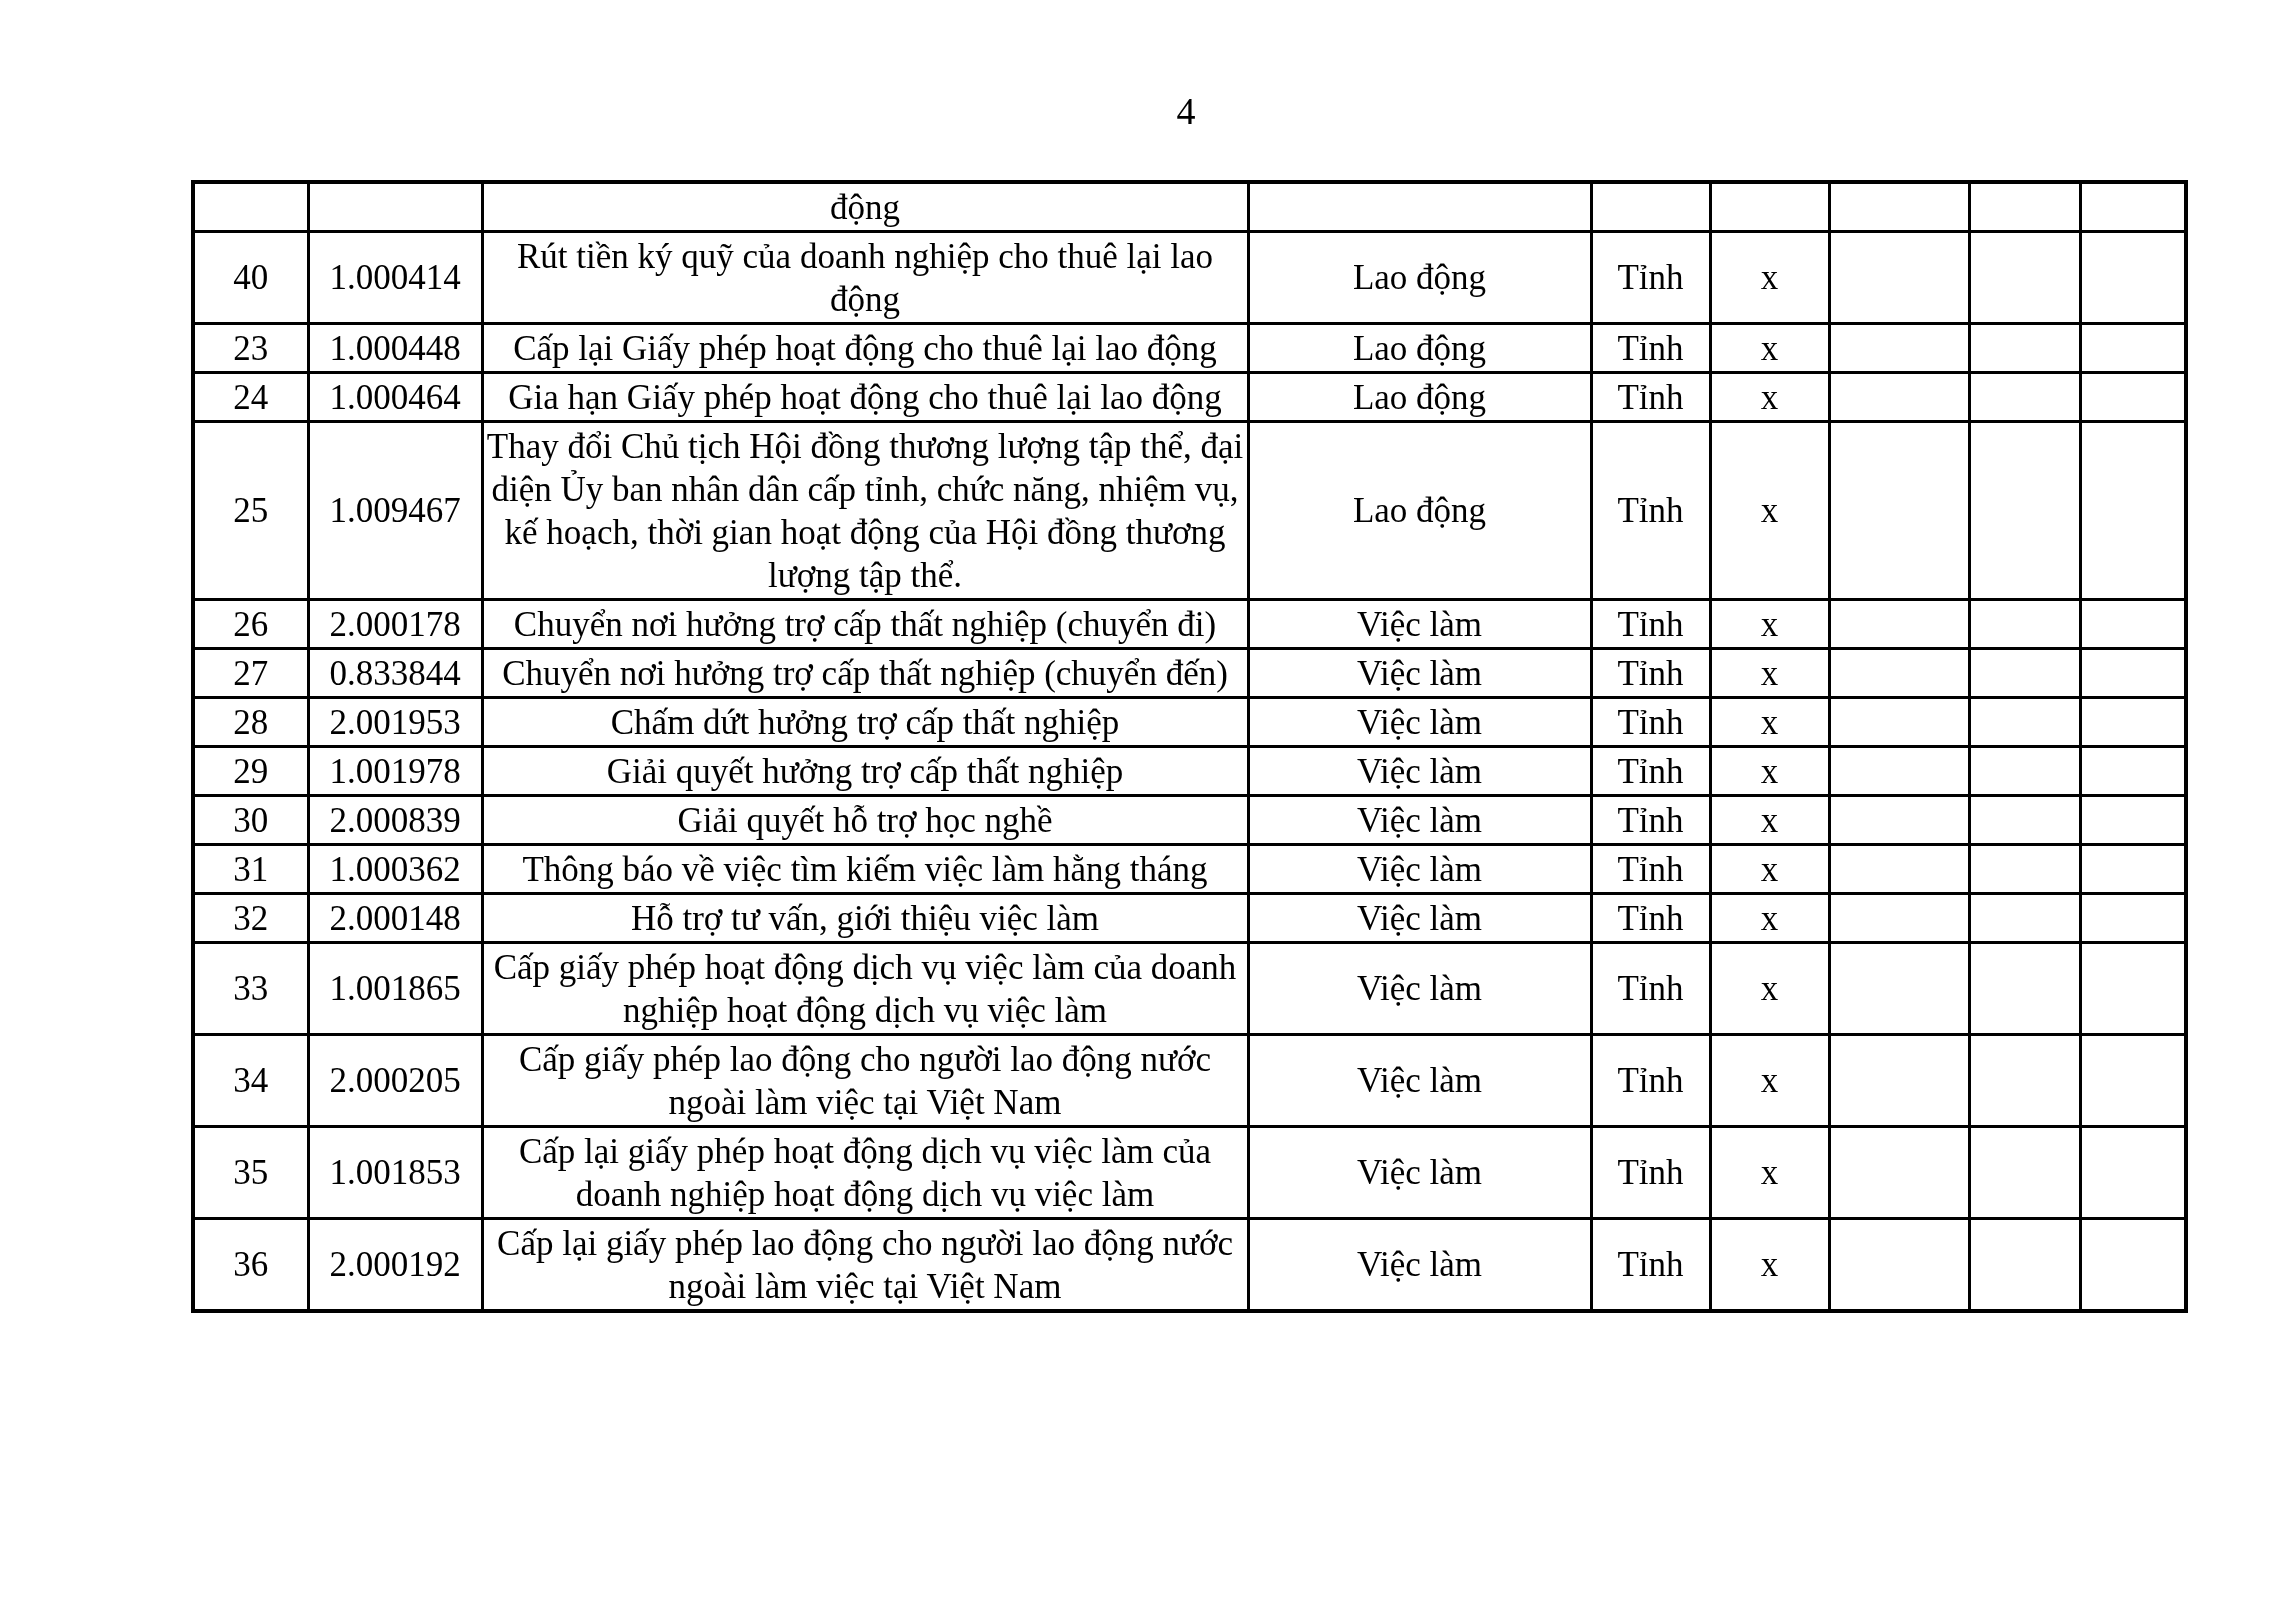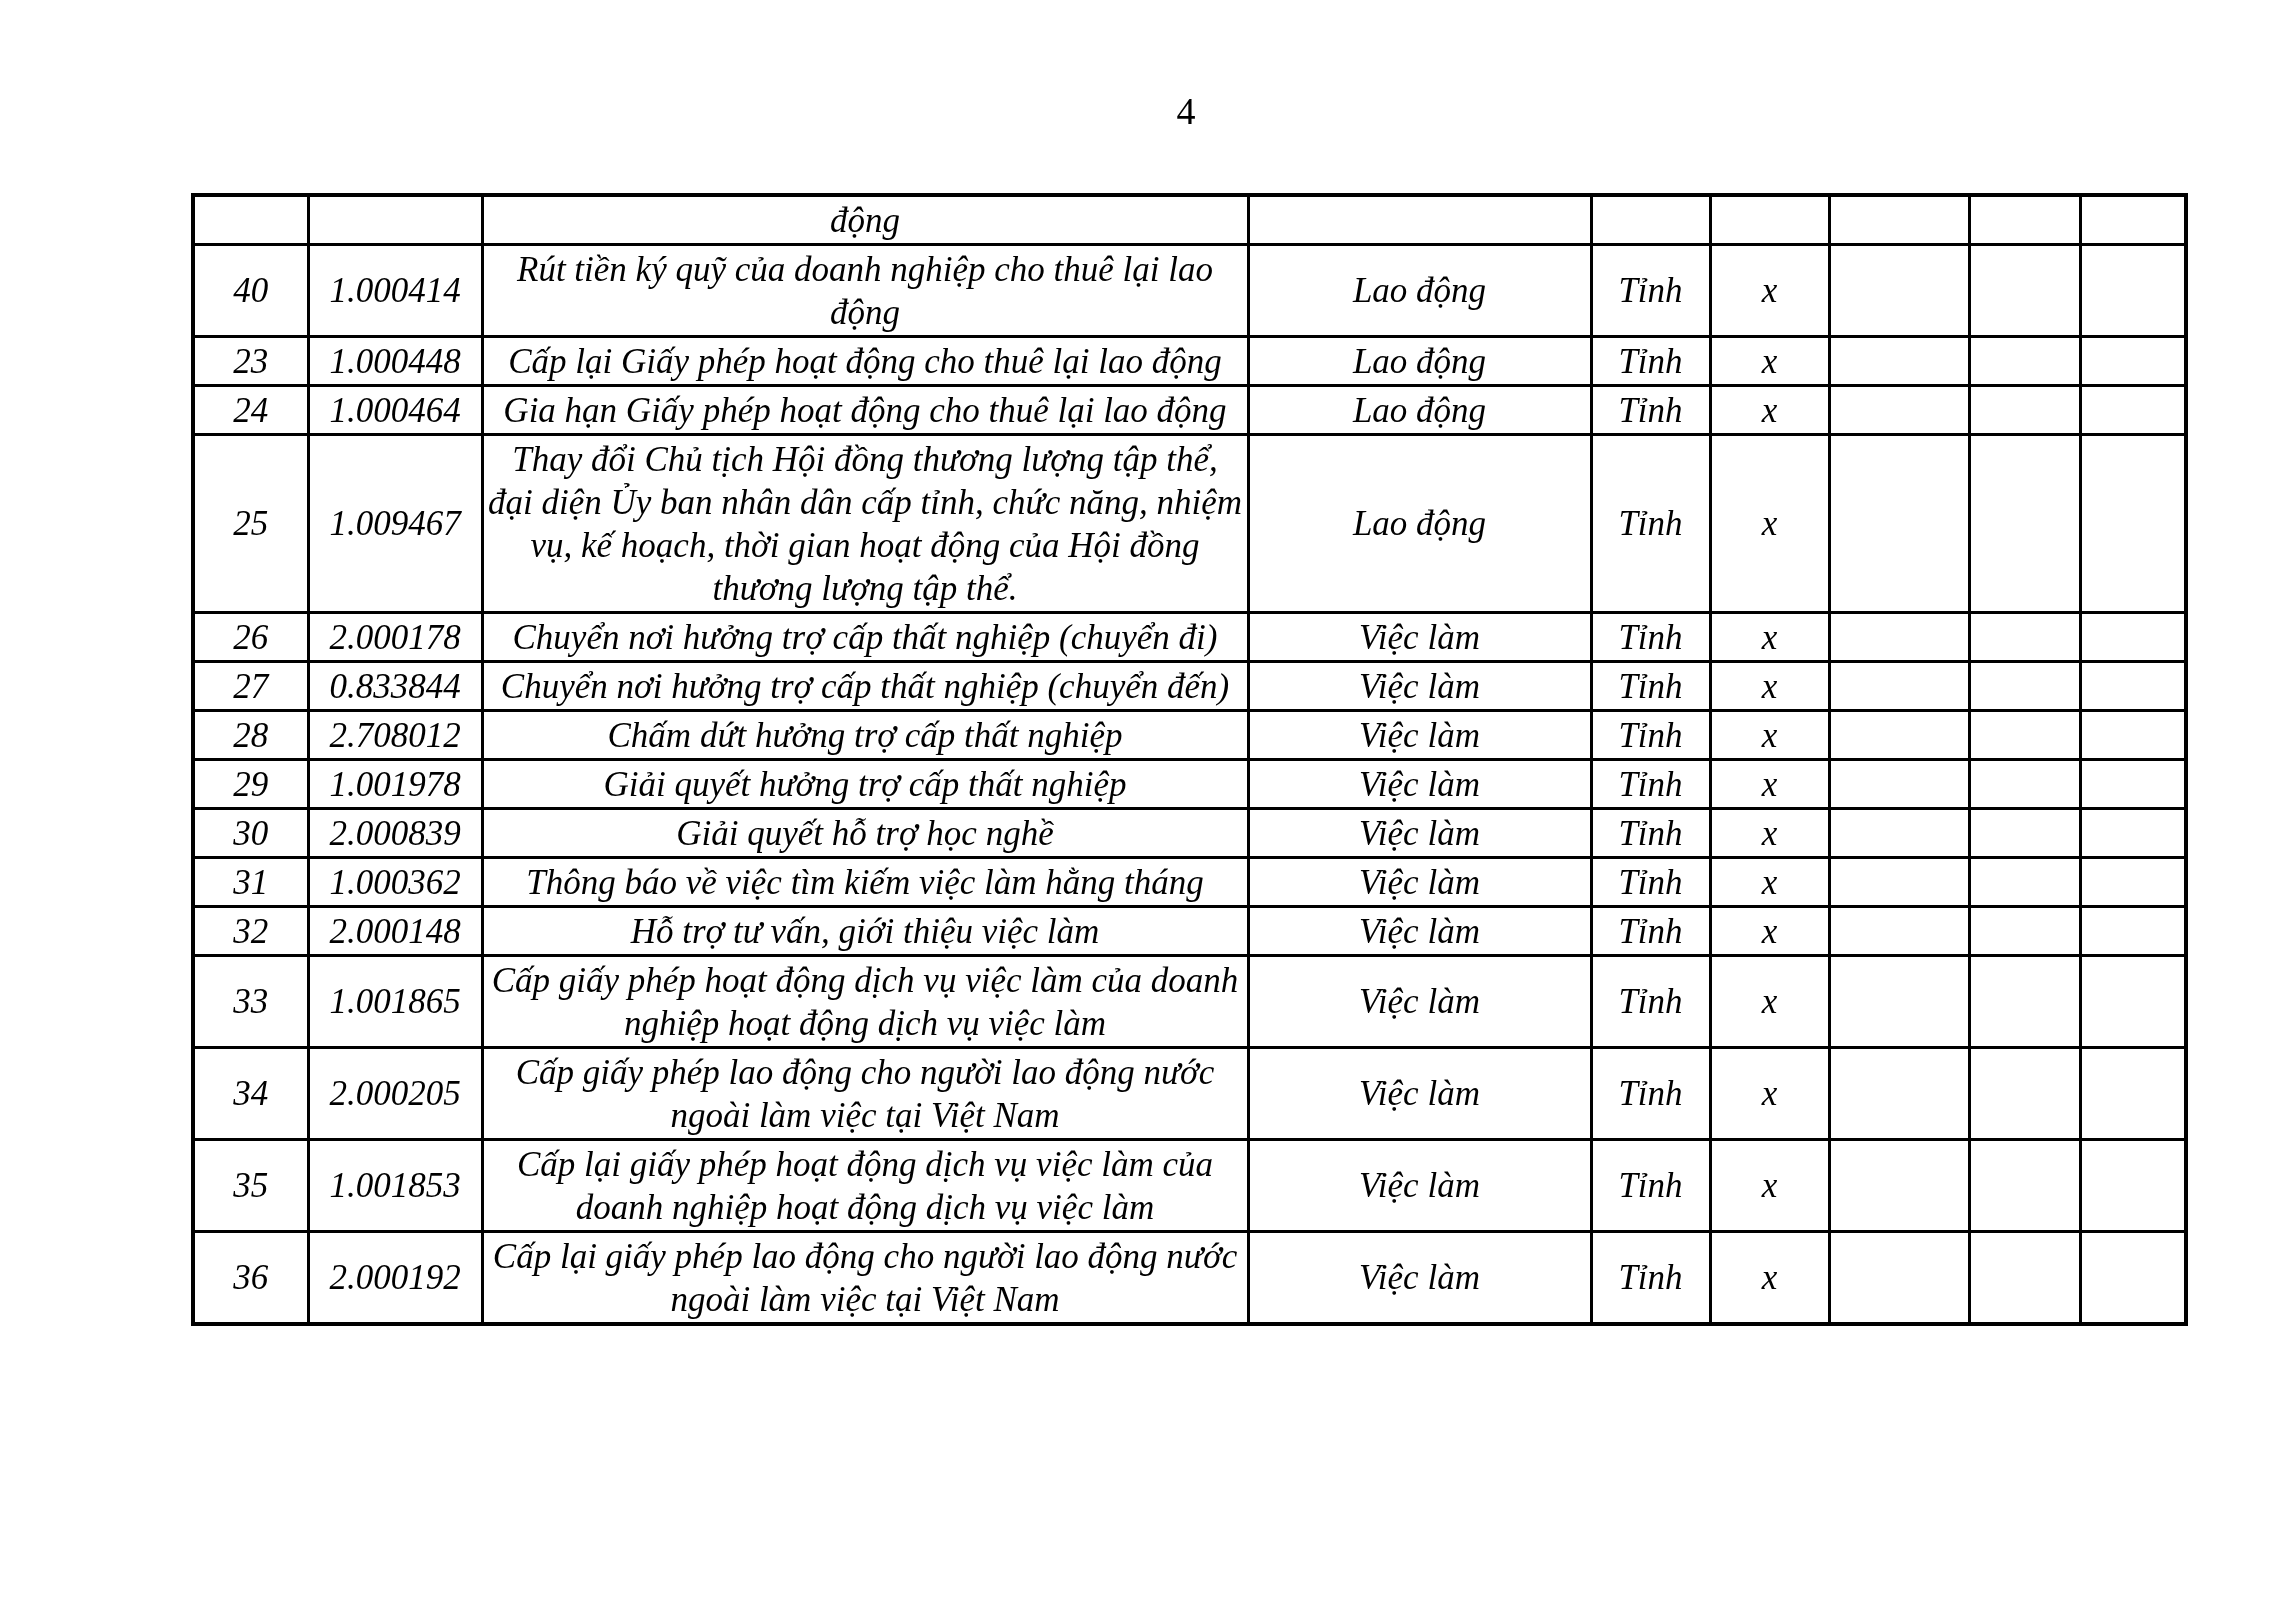--- a/index.html
+++ b/index.html
@@ -16,26 +16,25 @@
     top:90px;left:0;
     width:2295px;
     text-align:center;
     font-size:38px;
     line-height:43px;
     padding-left:77px;
     box-sizing:border-box;
   }
   table.tthc{
     position:absolute;
-    left:191px;top:193px;
+    left:191px;top:180px;
     width:1992px;
     border-collapse:collapse;
     table-layout:fixed;
     border:4.6px solid #000;
-    font-style:italic;
   }
   table.tthc td{
     border:3.1px solid #000;
     font-size:35px;
     line-height:43px;
     vertical-align:middle;
     text-align:center;
     padding:1.5px 3.1px;
     box-sizing:border-box;
     overflow:hidden;
@@ -147,21 +146,21 @@
         <td class="c-name">Chuyển nơi hưởng trợ cấp thất nghiệp (chuyển đến)</td>
         <td class="c-field">Việc làm</td>
         <td class="c-level">Tỉnh</td>
         <td class="c-mark">x</td>
         <td class="c-e1"></td>
         <td class="c-e2"></td>
         <td class="c-e3"></td>
       </tr>
       <tr>
         <td class="c-stt">28</td>
-        <td class="c-code">2.708012</td>
+        <td class="c-code">2.001953</td>
         <td class="c-name">Chấm dứt hưởng trợ cấp thất nghiệp</td>
         <td class="c-field">Việc làm</td>
         <td class="c-level">Tỉnh</td>
         <td class="c-mark">x</td>
         <td class="c-e1"></td>
         <td class="c-e2"></td>
         <td class="c-e3"></td>
       </tr>
       <tr>
         <td class="c-stt">29</td>

